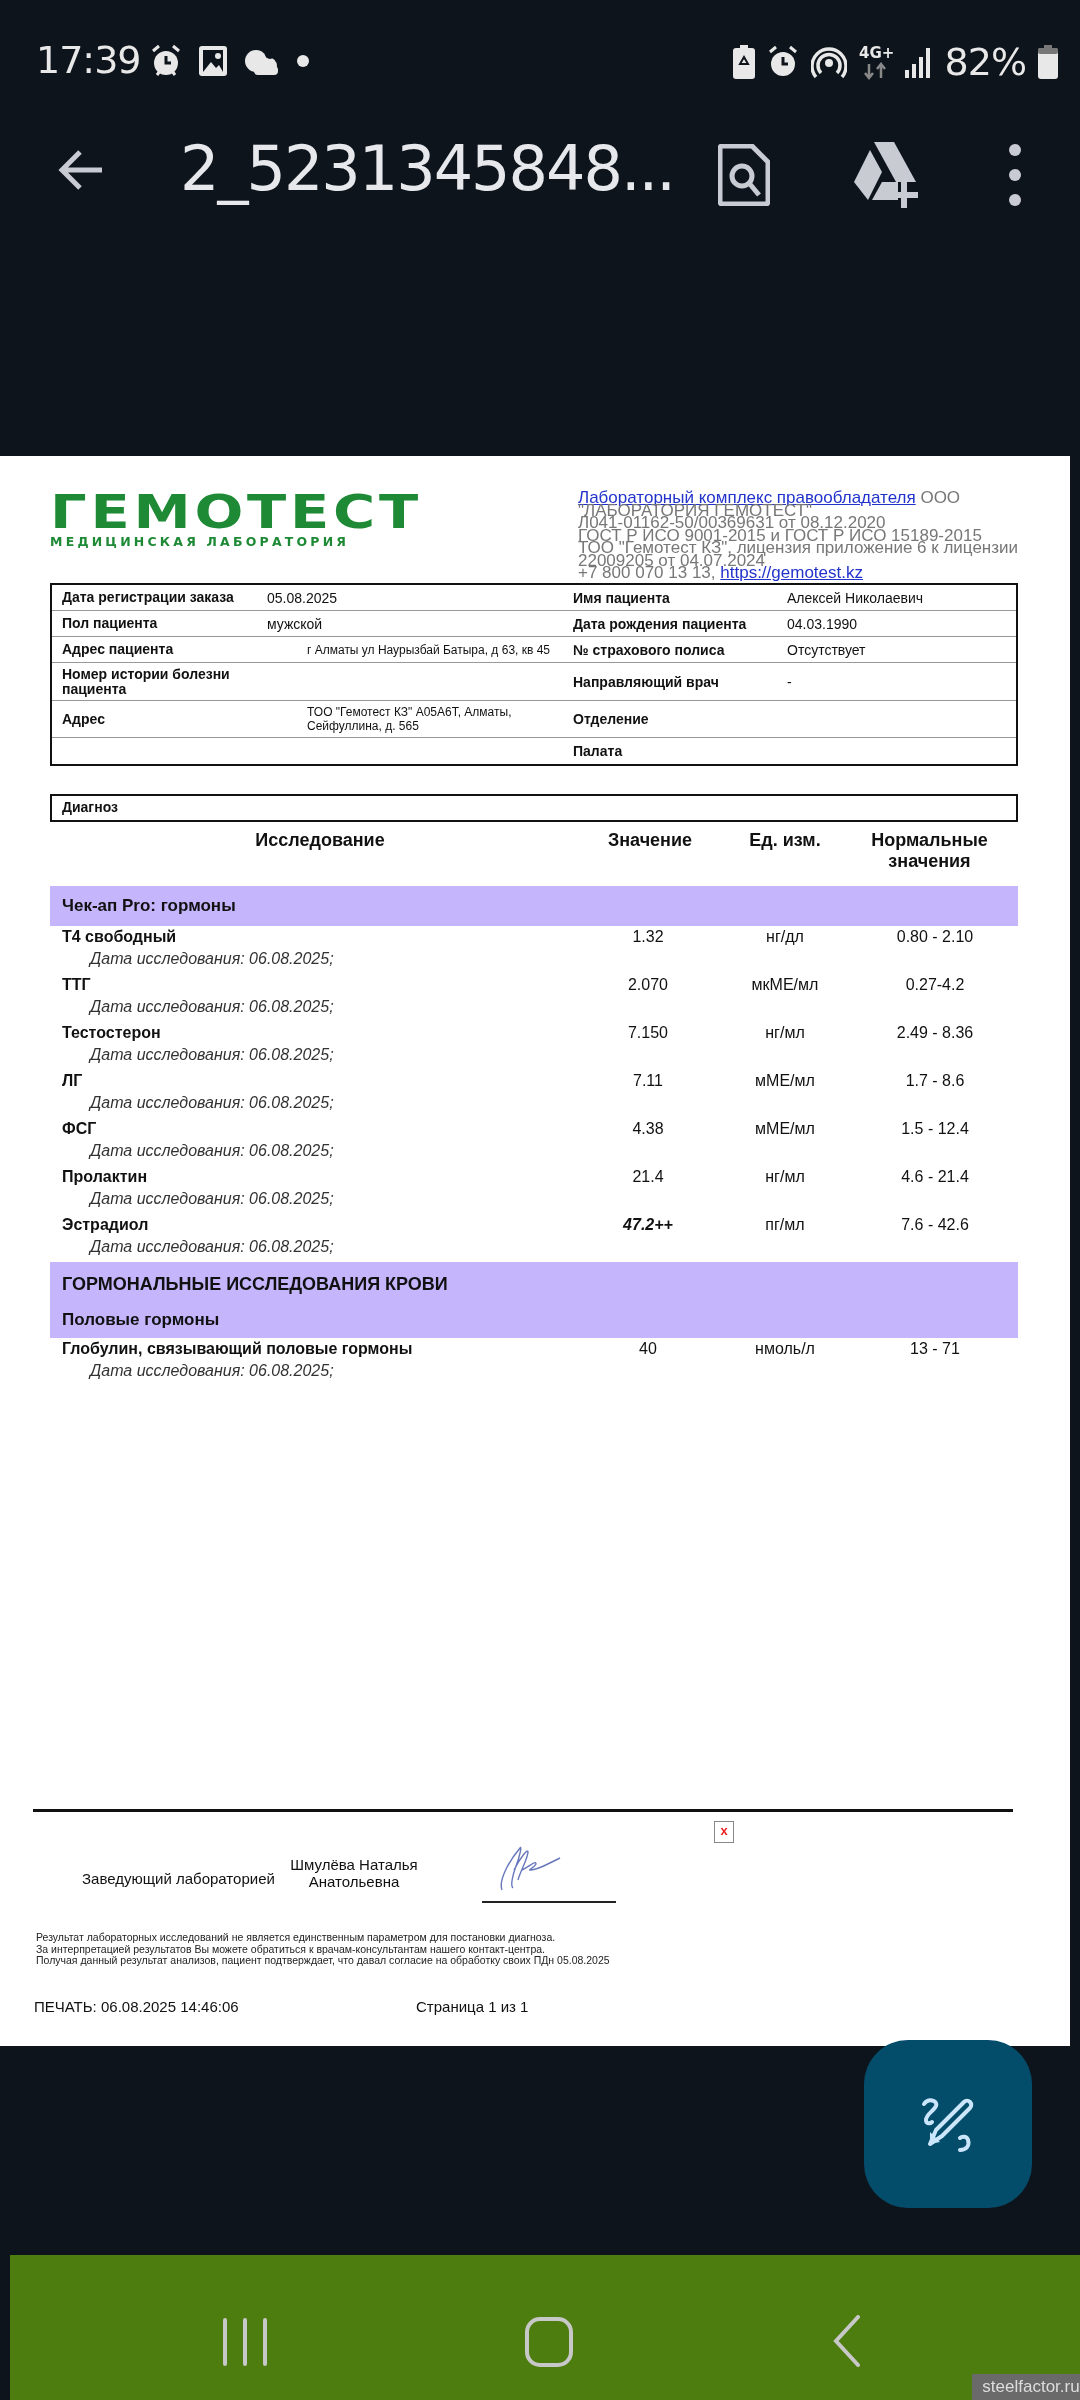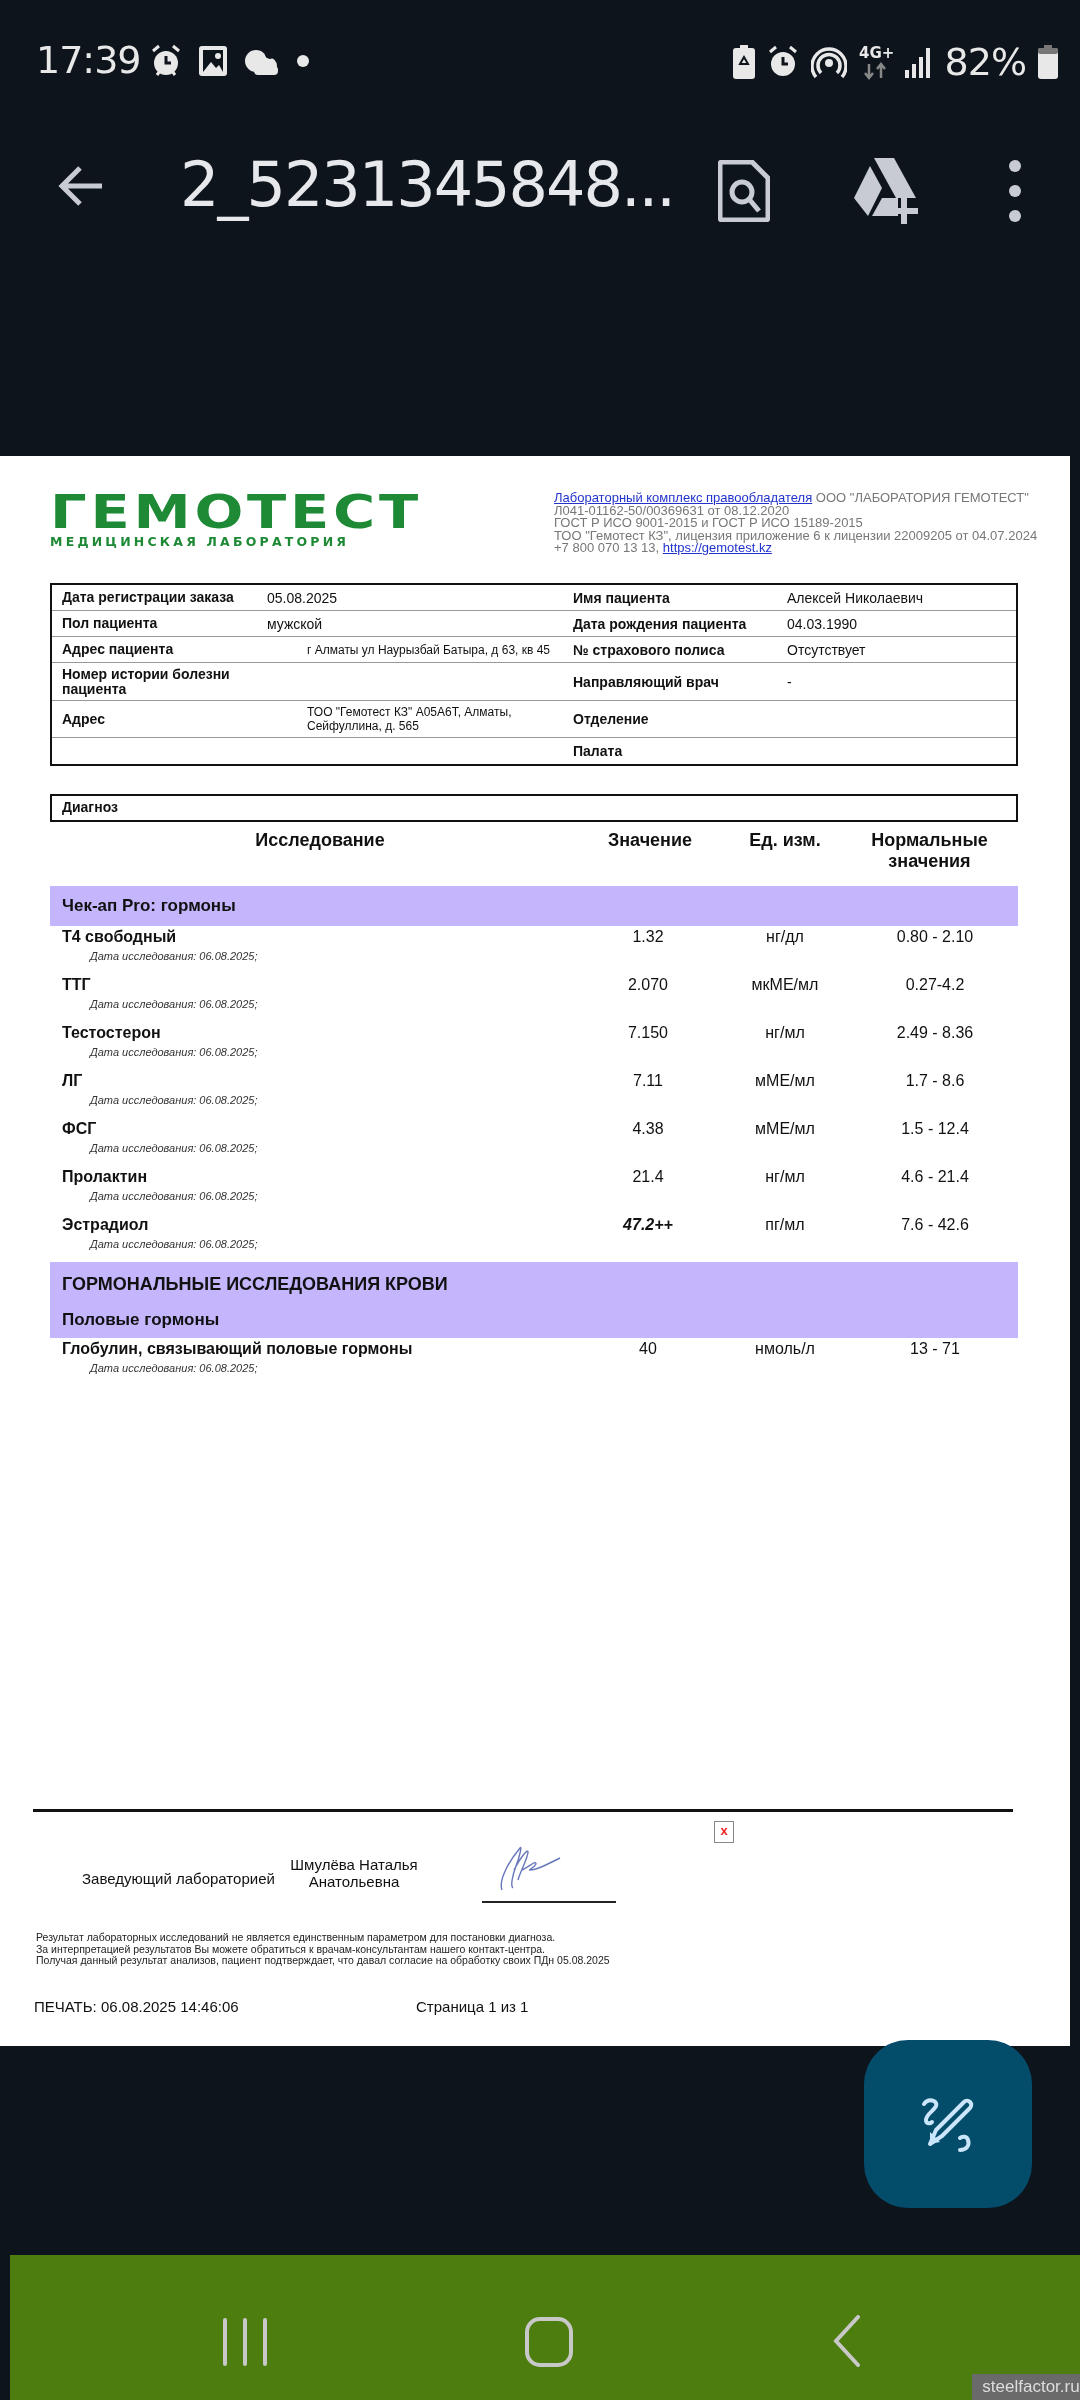--- a/index.html
+++ b/index.html
@@ -7,33 +7,33 @@
   body { position: relative; font-family: "Liberation Sans", sans-serif; color: #fff; }
 
   
   .statusbar { position: absolute; left: 0; top: 0; width: 1080px; height: 120px; }
   .sb-time { position: absolute; left: 36px; top: 38px; font-size: 38px; color: #e8e8e8; font-family: "DejaVu Sans", sans-serif; letter-spacing: -1px; }
   .sb-left-icons { position: absolute; left: 150px; top: 44px; display: flex; gap: 16px; align-items: center; }
   .sb-right { position: absolute; right: 22px; top: 40px; display: flex; align-items: center; gap: 12px; text-align: right; }
   .sb-pct { font-size: 38px; color: #e8e8e8; font-family: "DejaVu Sans", sans-serif; letter-spacing: -1px; }
 
   
-  .appbar { position: absolute; left: 0; top: 136px; width: 1080px; height: 110px; padding-left: 24px; }
+  .appbar { position: absolute; left: 0; top: 120px; width: 1080px; height: 110px; padding-left: 24px; }
   .back-btn { position: absolute; left: 52px; top: 20px; width: 60px; height: 60px; }
   .doc-title { position: absolute; left: 180px; top: 12px; font-size: 62px; color: #e6e8ec; font-family: "DejaVu Sans", sans-serif; letter-spacing: -2px; white-space: nowrap; }
   .ab-search { position: absolute; left: 718px; top: 24px; width: 52px; height: 62px; }
   .ab-drive { position: absolute; left: 852px; top: 22px; width: 70px; height: 66px; }
   .ab-more { position: absolute; left: 1000px; top: 22px; width: 30px; height: 66px; }
 
   
   .page { position: absolute; left: 0; top: 456px; width: 1070px; height: 1590px; background: #fff; color: #111; }
   .logo { position: absolute; left: 50px; top: 36px; }
   .logo-main { font-family: "DejaVu Sans", sans-serif; font-weight: bold; font-size: 46px; color: #1e8a36; letter-spacing: 3px; line-height: 40px; transform: scaleX(1.25); transform-origin: left; }
   .logo-sub { font-family: "DejaVu Sans", sans-serif; font-weight: bold; font-size: 12.5px; color: #1e8a36; letter-spacing: 3.2px; margin-top: 2px; }
-  .lab-info { position: absolute; left: 554px; top: 36px; font-size: 13px; line-height: 12.5px; color: #777; }
+  .lab-info { position: absolute; left: 578px; top: 36px; font-size: 17px; line-height: 12.5px; color: #777; }
   .lab-info a { color: #2233cc; text-decoration: underline; }
 
   .info-box { position: absolute; left: 50px; top: 127px; width: 968px; border: 2.5px solid #111; }
   .info-row { display: flex; border-bottom: 1.5px solid #999; min-height: 26px; align-items: center; }
   .info-row:last-child { border-bottom: none; }
   .cell-l-lab { width: 215px; padding-left: 10px; font-weight: bold; font-size: 14px; line-height: 15px; }
   .cell-l-val { width: 306px; padding-left: 0; font-size: 14px; line-height: 14px; }
   .cell-r-lab { width: 214px; font-weight: bold; font-size: 14px; }
   .cell-r-val { flex: 1; font-size: 14px; }
   .big { font-size: 20px; font-weight: bold; }
@@ -42,21 +42,21 @@
   .diag-box { position: absolute; left: 50px; top: 338px; width: 968px; height: 28px; border: 2.5px solid #111; padding-left: 10px; font-weight: bold; font-size: 14px; line-height: 23px; }
 
   .res-head { position: absolute; top: 374px; font-weight: bold; font-size: 18px; line-height: 21px; text-align: center; }
   .res-table { position: absolute; left: 50px; top: 430px; width: 968px; }
   .group { background: #c4b5fd; font-weight: bold; font-size: 17px; padding-left: 12px; }
   .group.g1 { height: 40px; line-height: 40px; }
   .group.g2 { height: 44px; line-height: 44px; font-size: 18px; }
   .group.g3 { height: 32px; line-height: 28px; }
   .rrow { position: relative; height: 48px; }
   .rname { position: absolute; left: 12px; top: 2px; font-weight: bold; font-size: 16px; }
-  .rdate { position: absolute; left: 40px; top: 24px; font-size: 11px; font-style: italic; color: #333; }
+  .rdate { position: absolute; left: 40px; top: 24px; font-size: 16px; font-style: italic; color: #333; }
   .rval { position: absolute; left: 548px; width: 100px; text-align: center; top: 2px; font-size: 16px; }
   .rval.flag { font-weight: bold; font-style: italic; }
   .runit { position: absolute; left: 680px; width: 110px; text-align: center; top: 2px; font-size: 16px; }
   .rnorm { position: absolute; left: 820px; width: 130px; text-align: center; top: 2px; font-size: 16px; }
 
   .footer-line { position: absolute; left: 33px; top: 1353px; width: 980px; height: 3px; background: #111; }
   .broken-img { position: absolute; left: 714px; top: 1365px; width: 20px; height: 22px; border: 1.5px solid #888; background: #fff; color: #e22; font-size: 13px; font-weight: bold; text-align: center; line-height: 18px; }
   .sig-role { position: absolute; left: 34px; top: 1414px; font-size: 15px; margin-left: 48px; }
   .sig-name { position: absolute; left: 278px; top: 1400px; font-size: 15px; text-align: center; line-height: 17px; width: 152px; }
   .sig-svg { position: absolute; left: 484px; top: 1384px; }

